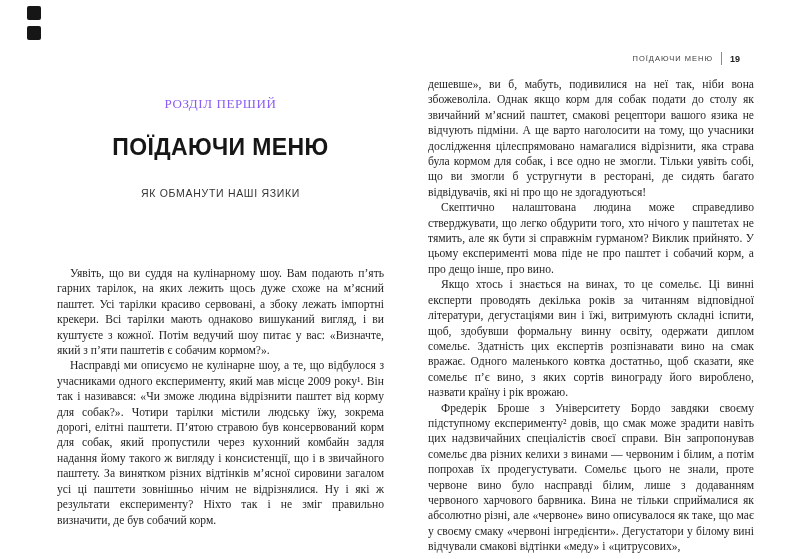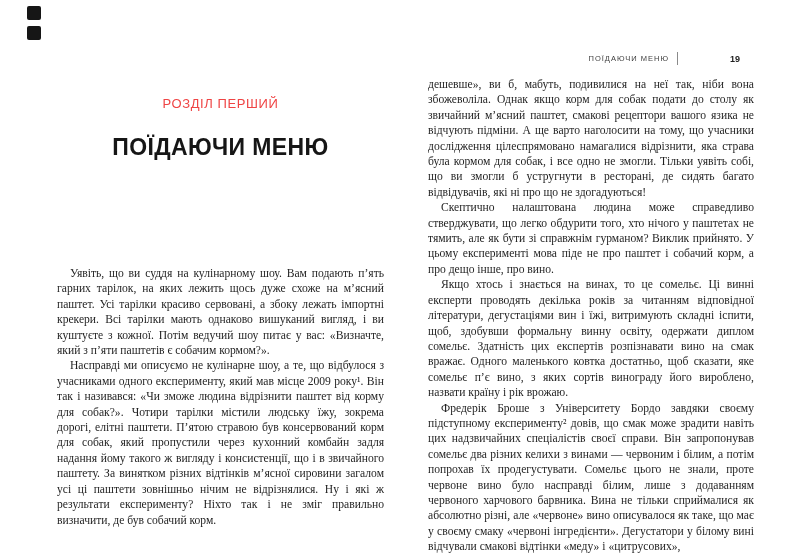--- a/index.html
+++ b/index.html
@@ -27,23 +27,23 @@
 
   
   .page { position: absolute; top: 4px; height: 559px; }
   .page-left  { left: 57px;  width: 327px; }
   .page-right { left: 428px; width: 326px; }
 
   
   .chapter-label {
     position: absolute; top: 92px; left: 0; width: 100%;
     text-align: center;
-    font-family: Liberation Sans, sans-serif;
+    font-family: Liberation Serif, serif;
     font-size: 13px; letter-spacing: 0.6px;
-    color: #ef4444;
+    color: #8b5cf6;
   }
   .chapter-title {
     position: absolute; top: 130px; left: 0; width: 100%;
     text-align: center;
     font-family: "Liberation Sans", sans-serif;
     font-size: 23px; font-weight: bold; letter-spacing: 0.4px;
     color: #161616;
     margin: 0;
   }
   .chapter-subtitle {
@@ -61,21 +61,21 @@
     font-family: "Liberation Sans", sans-serif;
   }
   .running-title {
     font-size: 7.5px; letter-spacing: 1px; color: #3d3d3d;
   }
   .header-divider {
     width: 1px; height: 13px; background: #8a8a8a;
     margin: 0 8px;
   }
   .page-number {
-    font-size: 9px; font-weight: bold; color: #1e1e1e; margin-left: 44px;
+    font-size: 9px; font-weight: bold; color: #1e1e1e;
   }
 
   
   .body-text {
     position: absolute; left: 0; width: 100%;
     font-size: 11.6px; line-height: 15.4px;
     color: #1f1f1f;
     text-align: justify;
     font-family: Liberation Serif, serif;
   }
@@ -88,20 +88,21 @@
 <body>
 
 <div class="sheet">
 
   <div class="corner-mark m1"></div>
   <div class="corner-mark m2"></div>
 
   <div class="page page-left">
     <div class="chapter-label">РОЗДІЛ ПЕРШИЙ</div>
     <h1 class="chapter-title">ПОЇДАЮЧИ МЕНЮ</h1>
+    <div class="chapter-subtitle">ЯК ОБМАНУТИ НАШІ ЯЗИКИ</div>
 
     <div class="body-text">
       <p class="indent">Уявіть, що ви суддя на кулінарному шоу. Вам подають п’ять гарних тарілок, на яких лежить щось дуже схоже на м’ясний паштет. Усі тарілки красиво сервовані, а збоку лежать імпортні крекери. Всі тарілки мають однаково вишуканий вигляд, і ви куштуєте з кожної. Потім ведучий шоу питає у вас: «Визначте, який з п’яти паштетів є собачим кормом?».</p>
       <p class="indent">Насправді ми описуємо не кулінарне шоу, а те, що відбулося з учасниками одного експерименту, який мав місце 2009 року¹. Він так і називався: «Чи зможе людина відрізнити паштет від корму для собак?». Чотири тарілки містили людську їжу, зокрема дорогі, елітні паштети. П’ятою стравою був консервований корм для собак, який пропустили через кухонний комбайн задля надання йому такого ж вигляду і консистенції, що і в звичайного паштету. За винятком різних відтінків м’ясної сировини загалом усі ці паштети зовнішньо нічим не відрізнялися. Ну і які ж результати експерименту? Ніхто так і не зміг правильно визначити, де був собачий корм.</p>
     </div>
   </div>
 
   <div class="page page-right">
     <div class="running-header">
       <span class="running-title">ПОЇДАЮЧИ МЕНЮ</span>

